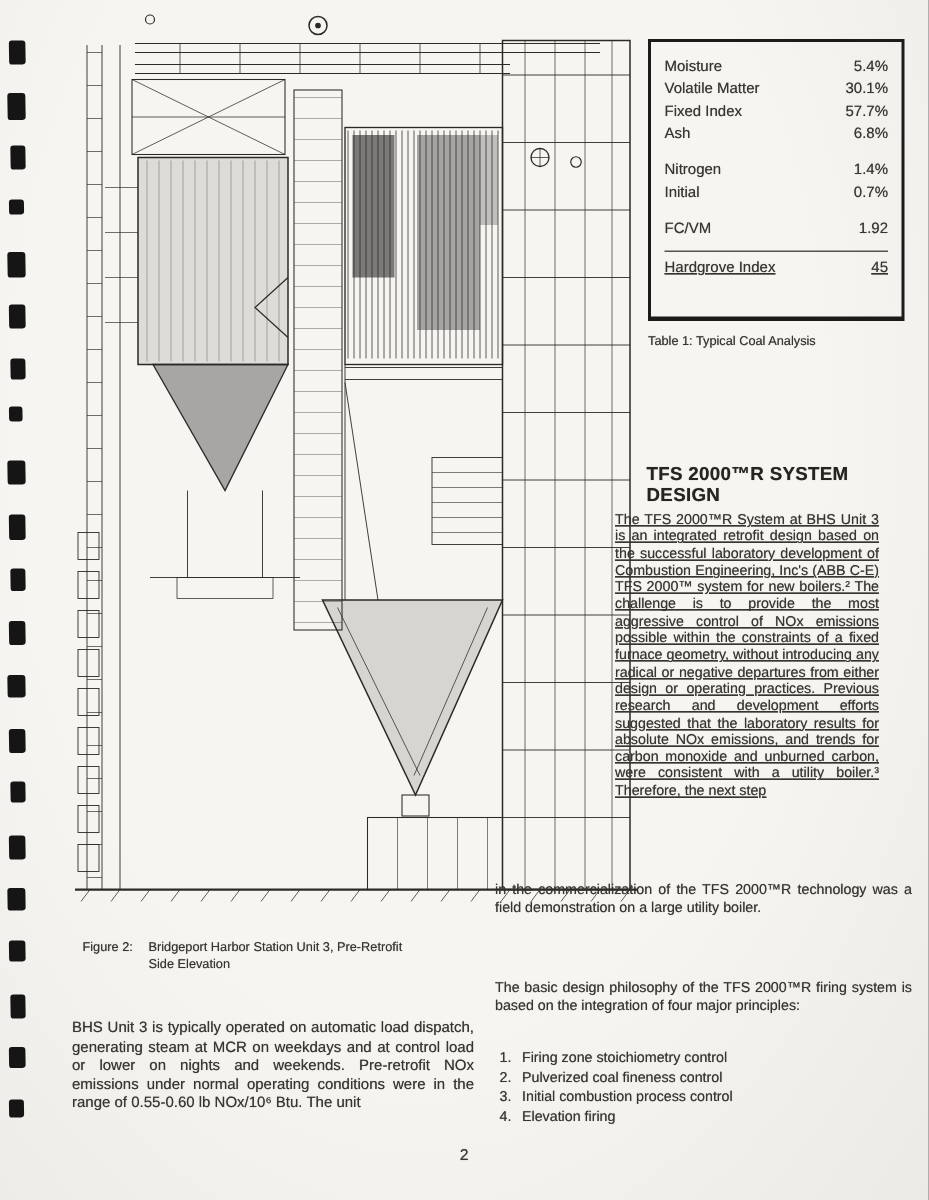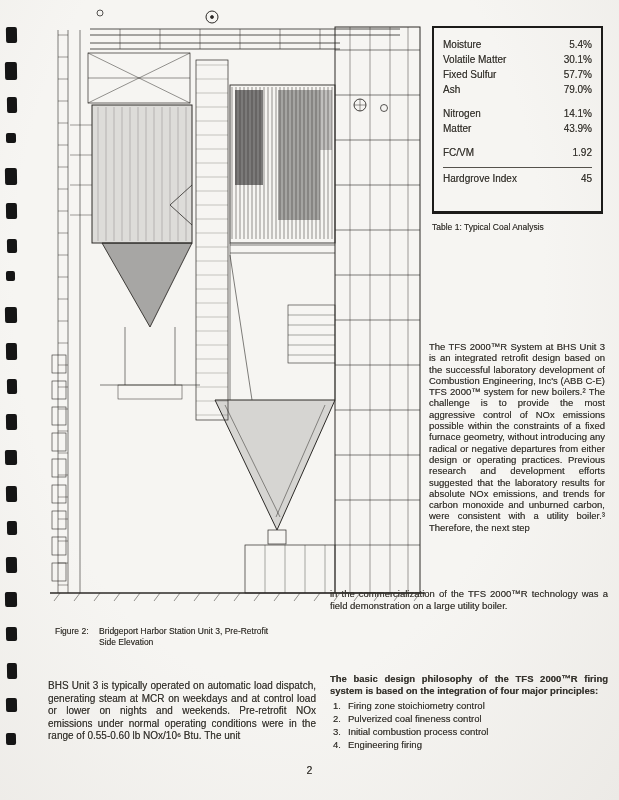--- a/index.html
+++ b/index.html
@@ -16,29 +16,29 @@
   
   .coal-table {
     position:absolute; left:432px; top:26px; width:171px; height:188px;
     border:2px solid #1c1b19; border-bottom-width:3px;
     padding:9px 9px 6px 9px; font-size:10px;
   }
   .coal-row { display:flex; justify-content:space-between; line-height:15px; }
   .coal-row .lbl { text-align:right; }
   .coal-row .val { text-align:right; }
   .gap-before { margin-top:9px; }
-  .rule-before { border-top:1px solid #55524c; padding-top:3px; margin-top:7px; }
+  .rule-before { border-top:1px solid #55524c; padding-top:3px; margin-top:7px;text-decoration:underline; }
   .table-caption { position:absolute; left:432px; top:222px; width:175px; font-size:8.5px; }
 
   
   .rc-intro { position:absolute; left:431px; top:248px; width:176px; font-size:9.5px; line-height:11.5px; text-align:justify; }
   .rc-heading { position:absolute; left:431px; top:309px; width:135px; font-size:12.5px; line-height:14px; font-weight:bold; letter-spacing:0.2px; color:#26241f; }
-  .rc-body { position:absolute; left:429px; top:341px; width:176px; font-size:9.5px; line-height:11.3px; text-align:justify; }
+  .rc-body { position:absolute; left:410px; top:341px; width:176px; font-size:9.5px; line-height:11.3px; text-align:justify;text-decoration:underline; }
   .rc-body-cont { position:absolute; left:330px; top:588px; width:278px; font-size:9.5px; line-height:11.5px; text-align:justify; }
-  .rc-philosophy { position:absolute; left:330px; top:673px; width:278px; font-size:9.5px; line-height:11.5px; text-align:justify;font-weight:bold; }
+  .rc-philosophy { position:absolute; left:330px; top:653px; width:278px; font-size:9.5px; line-height:11.5px; text-align:justify; }
   .rc-list { position:absolute; left:333px; top:699px; width:275px; font-size:9.5px; }
   .principle { display:flex; line-height:13px; }
   .principle .num { width:15px; flex:none; }
 
   
   .fig-caption { position:absolute; left:55px; top:626px; width:290px; font-size:8.5px; line-height:10.5px; display:flex; }
   .fig-caption .fig-label { width:44px; flex:none; }
   .fig-caption .fig-lines { display:flex; flex-direction:column; }
   .lc-para { position:absolute; left:48px; top:680px; width:268px; font-size:10px; line-height:12.6px; text-align:justify; }
 
@@ -172,66 +172,67 @@
   <div class="coal-table txt">
     <div class="coal-row">
         <span class="lbl">Moisture</span>
         <span class="val">5.4%</span>
       </div>
     <div class="coal-row">
         <span class="lbl">Volatile Matter</span>
         <span class="val">30.1%</span>
       </div>
     <div class="coal-row">
-        <span class="lbl">Fixed Sulfur</span>
+        <span class="lbl">Fixed Index</span>
         <span class="val">57.7%</span>
       </div>
     <div class="coal-row">
         <span class="lbl">Ash</span>
-        <span class="val">79.0%</span>
+        <span class="val">6.8%</span>
       </div>
     <div class="coal-row gap-before">
         <span class="lbl">Nitrogen</span>
-        <span class="val">14.1%</span>
-      </div>
-    <div class="coal-row">
-        <span class="lbl">Matter</span>
-        <span class="val">43.9%</span>
+        <span class="val">1.4%</span>
+      </div>
+    <div class="coal-row">
+        <span class="lbl">Initial</span>
+        <span class="val">0.7%</span>
       </div>
     <div class="coal-row gap-before">
         <span class="lbl">FC/VM</span>
         <span class="val">1.92</span>
       </div>
     <div class="coal-row rule-before">
         <span class="lbl">Hardgrove Index</span>
         <span class="val">45</span>
       </div>
   </div>
   <div class="table-caption txt">Table 1:   Typical Coal Analysis</div>
 
+  <h2 class="rc-heading txt">TFS 2000™R SYSTEM DESIGN</h2>
   <p class="rc-body txt">The TFS 2000™R System at BHS Unit 3 is an integrated retrofit design based on the successful laboratory development of Combustion Engineering, Inc's (ABB C-E) TFS 2000™ system for new boilers.² The challenge is to provide the most aggressive control of NOx emissions possible within the constraints of a fixed furnace geometry, without introducing any radical or negative departures from either design or operating practices. Previous research and development efforts suggested that the laboratory results for absolute NOx emissions, and trends for carbon monoxide and unburned carbon, were consistent with a utility boiler.³ Therefore, the next step</p>
   <p class="rc-body-cont txt">in the commercialization of the TFS 2000™R technology was a field demonstration on a large utility boiler.</p>
   <p class="rc-philosophy txt">The basic design philosophy of the TFS 2000™R firing system is based on the integration of four major principles:</p>
 
   <div class="rc-list">
     <div class="principle txt">
         <span class="num">1.</span>
         <span>Firing zone stoichiometry control</span>
       </div>
     <div class="principle txt">
         <span class="num">2.</span>
         <span>Pulverized coal fineness control</span>
       </div>
     <div class="principle txt">
         <span class="num">3.</span>
         <span>Initial combustion process control</span>
       </div>
     <div class="principle txt">
         <span class="num">4.</span>
-        <span>Engineering firing</span>
+        <span>Elevation firing</span>
       </div>
   </div>
 
   <div class="fig-caption txt">
     <span class="fig-label">Figure 2:</span>
     <span class="fig-lines">
       <span>Bridgeport Harbor Station Unit 3, Pre-Retrofit</span>
       <span>Side Elevation</span>
     </span>
   </div>

